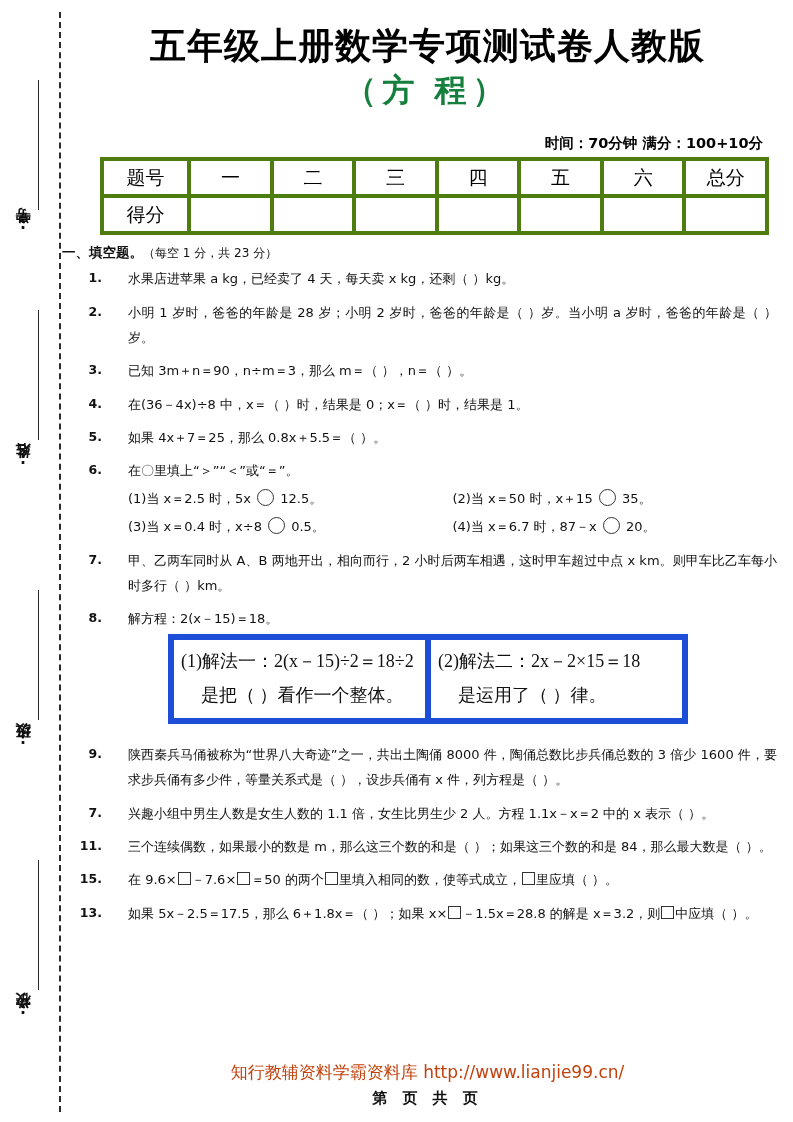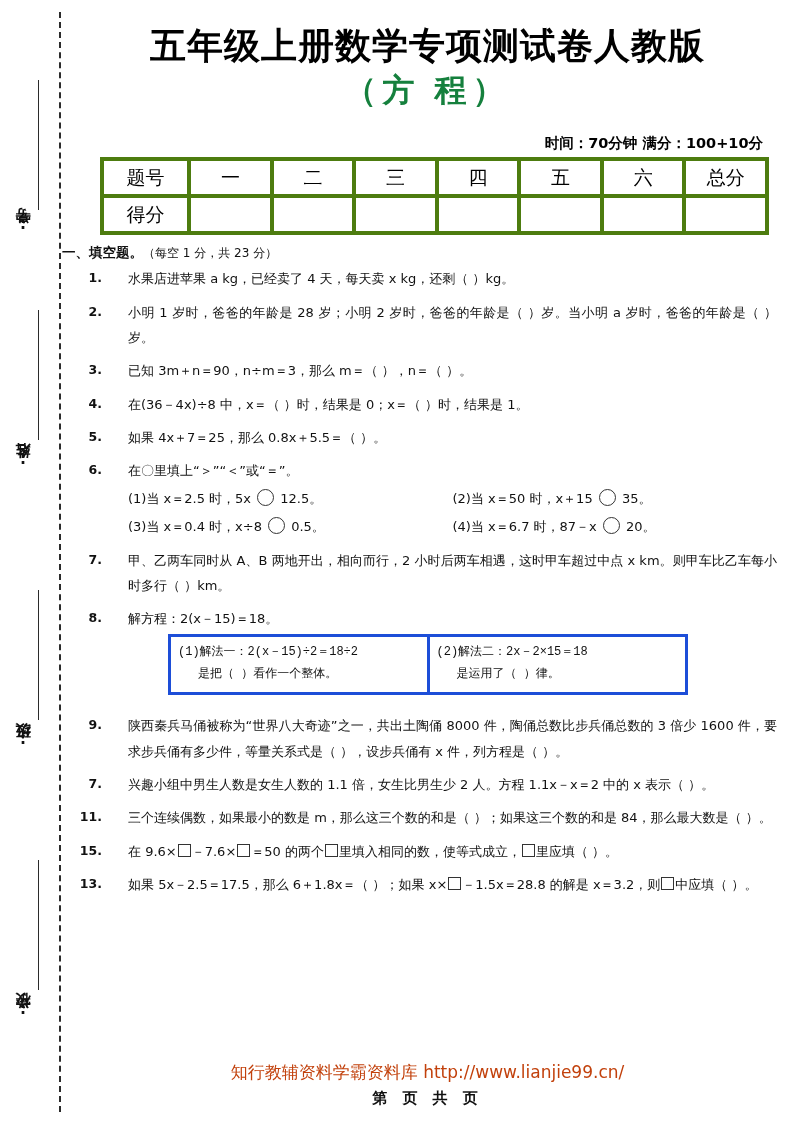--- a/index.html
+++ b/index.html
@@ -185,26 +185,26 @@
   #q8-table-wrap {
     margin: 2px 0 10px 40px;
     width: 520px;
   }
   table.method-table {
     width: 100%;
     border-collapse: collapse;
     table-layout: fixed;
   }
   table.method-table td {
-    border: 3px solid #1d4ed8;
+    border: 6px solid #1d4ed8;
     padding: 4px 7px 6px 7px;
-    font-size: 12px;
+    font-size: 18px;
     line-height: 1.9;
     vertical-align: top;
-    font-family: Liberation Mono, monospace;
+    font-family: Liberation Serif, serif;
   }
   table.method-table .ln2 {
     display: block;
     padding-left: 20px;
   }
 
   
   #footer {
     position: absolute;
     left: 0; bottom: 14px;

